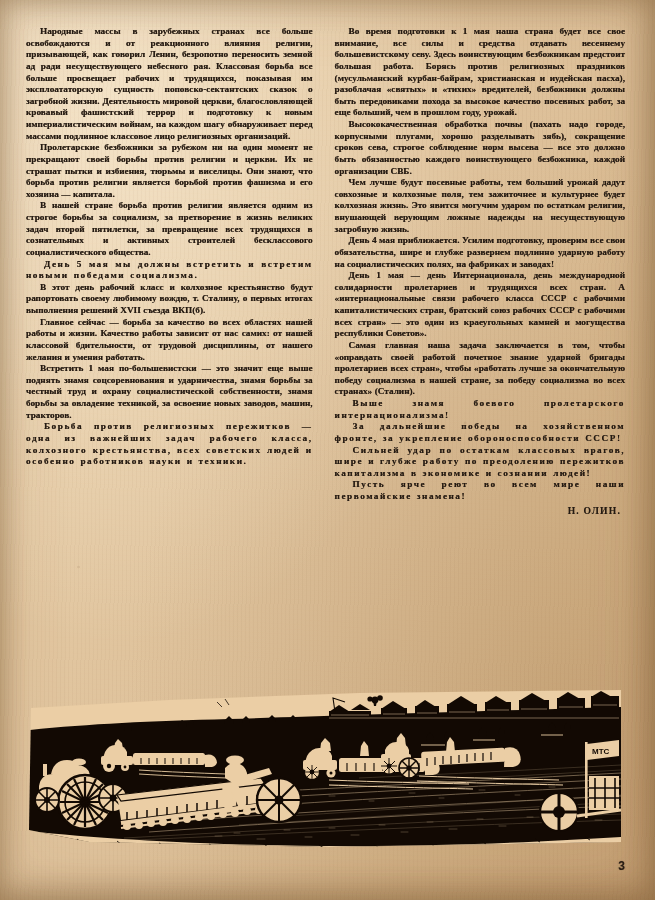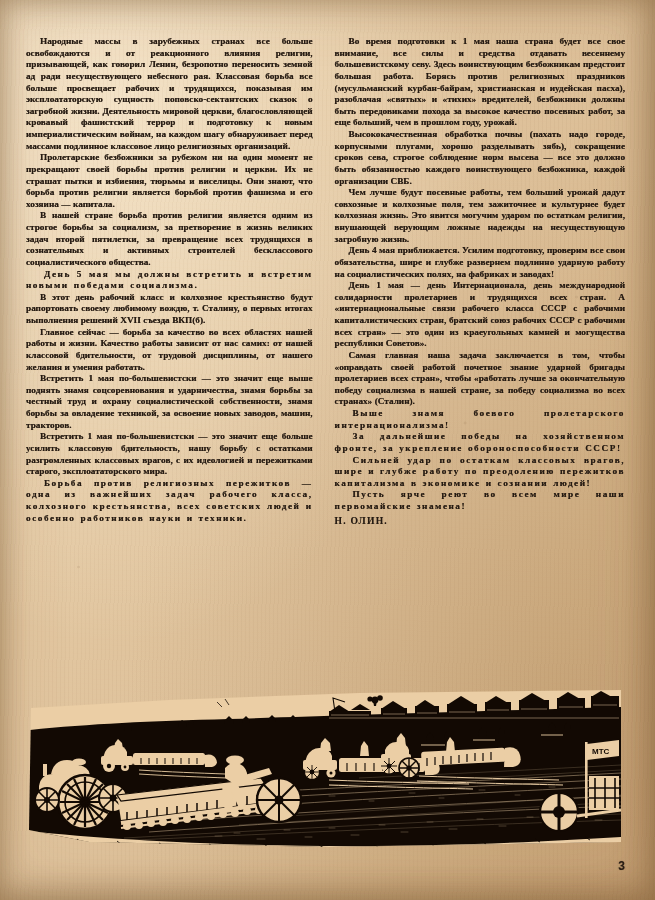--- a/index.html
+++ b/index.html
@@ -35,21 +35,21 @@
     box-shadow:
       inset 0 0 26px rgba(124,88,48,.30),
       inset 0 0 70px rgba(124,88,48,.16),
       inset -10px 0 34px rgba(110,76,40,.22),
       inset 0 -12px 30px rgba(110,76,40,.20);
   }
 
   #columns{
     position:absolute;left:0;top:0;width:655px;height:690px;
     display:flex;gap:22px;
-    padding:36px 30px 0 26px;box-sizing:border-box;
+    padding:26px 30px 0 26px;box-sizing:border-box;
     z-index:3;
   }
   .col{width:298px;}
   .col.right{width:302px;}
 
   p.para{
     margin:0 0 0 0;
     color:#241a12;
     font-size:9.2px;
     line-height:11.62px;
@@ -63,20 +63,21 @@
   }
   
   p.para.spaced{
     letter-spacing:1.55px;
     word-spacing:1.2px;
     text-indent:18px;
   }
 
   .byline{
     margin-top:2px;
+    text-align:right;
     color:#241a12;
     font-size:9.6px;
     font-weight:700;
     letter-spacing:1.2px;
     padding-right:4px;
     text-shadow:0 0 .6px rgba(36,26,18,.5);
   }
 
   
   #illo{
@@ -101,21 +102,20 @@
   <div id="columns">
 
     <div class="col left">
       <p class="para">Народные массы в зарубежных странах все больше освобождаются и от реакционного влияния религии, призывающей, как говорил Ленин, безропотно переносить земной ад ради несуществующего небесного рая. Классовая борьба все больше просвещает рабочих и трудящихся, показывая им эксплоататорскую сущность поповско-сектантских сказок о загробной жизни. Деятельность мировой церкви, благословляющей кровавый фашистский террор и подготовку к новым империалистическим войнам, на каждом шагу обнаруживает перед массами подлинное классовое лицо религиозных организаций.</p>
       <p class="para">Пролетарские безбожники за рубежом ни на один момент не прекращают своей борьбы против религии и церкви. Их не страшат пытки и избиения, тюрьмы и виселицы. Они знают, что борьба против религии является борьбой против фашизма и его хозяина — капитала.</p>
       <p class="para">В нашей стране борьба против религии является одним из строгое борьбы за социализм, за претворение в жизнь великих задач второй пятилетки, за превращение всех трудящихся в сознательных и активных строителей бесклассового социалистического общества.</p>
       <p class="para spaced">День 5 мая мы должны встретить и встретим новыми победами социализма.</p>
       <p class="para">В этот день рабочий класс и колхозное крестьянство будут рапортовать своему любимому вождю, т. Сталину, о первых итогах выполнения решений XVII съезда ВКП(б).</p>
       <p class="para">Главное сейчас — борьба за качество во всех областях нашей работы и жизни. Качество работы зависит от нас самих: от нашей классовой бдительности, от трудовой дисциплины, от нашего желания и умения работать.</p>
       <p class="para">Встретить 1 мая по-большевистски — это значит еще выше поднять знамя соцсоревнования и ударничества, знамя борьбы за честный труд и охрану социалистической собственности, знамя борьбы за овладение техникой, за освоение новых заводов, машин, тракторов.</p>
-      <p class="para">Встретить 1 мая по-большевистски — это значит еще больше усилить классовую бдительность, нашу борьбу с остатками разгромленных классовых врагов, с их идеологией и пережитками старого, эксплоататорского мира.</p>
       <p class="para spaced">Борьба против религиозных пережитков — одна из важнейших задач рабочего класса, колхозного крестьянства, всех советских людей и особенно работников науки и техники.</p>
     </div>
 
     <div class="col right">
       <p class="para">Во время подготовки к 1 мая наша страна будет все свое внимание, все силы и средства отдавать весеннему большевистскому севу. Здесь воинствующим безбожникам предстоит большая работа. Борясь против религиозных праздников (мусульманский курбан-байрам, христианская и иудейская пасха), разоблачая «святых» и «тихих» вредителей, безбожники должны быть передовиками похода за высокое качество посевных работ, за еще больший, чем в прошлом году, урожай.</p>
       <p class="para">Высококачественная обработка почвы (пахать надо городе, корпусными плугами, хорошо разделывать зябь), сокращение сроков сева, строгое соблюдение норм высева — все это должно быть обязанностью каждого воинствующего безбожника, каждой организации СВБ.</p>
       <p class="para">Чем лучше будут посевные работы, тем больший урожай дадут совхозные и колхозные поля, тем зажиточнее и культурнее будет колхозная жизнь. Это явится могучим ударом по остаткам религии, внушающей верующим ложные надежды на несуществующую загробную жизнь.</p>
       <p class="para">День 4 мая приближается. Усилим подготовку, проверим все свои обязательства, шире и глубже развернем подлинно ударную работу на социалистических полях, на фабриках и заводах!</p>
       <p class="para">День 1 мая — день Интернационала, день международной солидарности пролетариев и трудящихся всех стран. А «интернациональные связи рабочего класса СССР с рабочими капиталистических стран, братский союз рабочих СССР с рабочими всех стран» — это один из краеугольных камней и могущества республики Советов».</p>
       <p class="para">Самая главная наша задача заключается в том, чтобы «оправдать своей работой почетное звание ударной бригады пролетариев всех стран», чтобы «работать лучше за окончательную победу социализма в нашей стране, за победу социализма во всех странах» (Сталин).</p>

